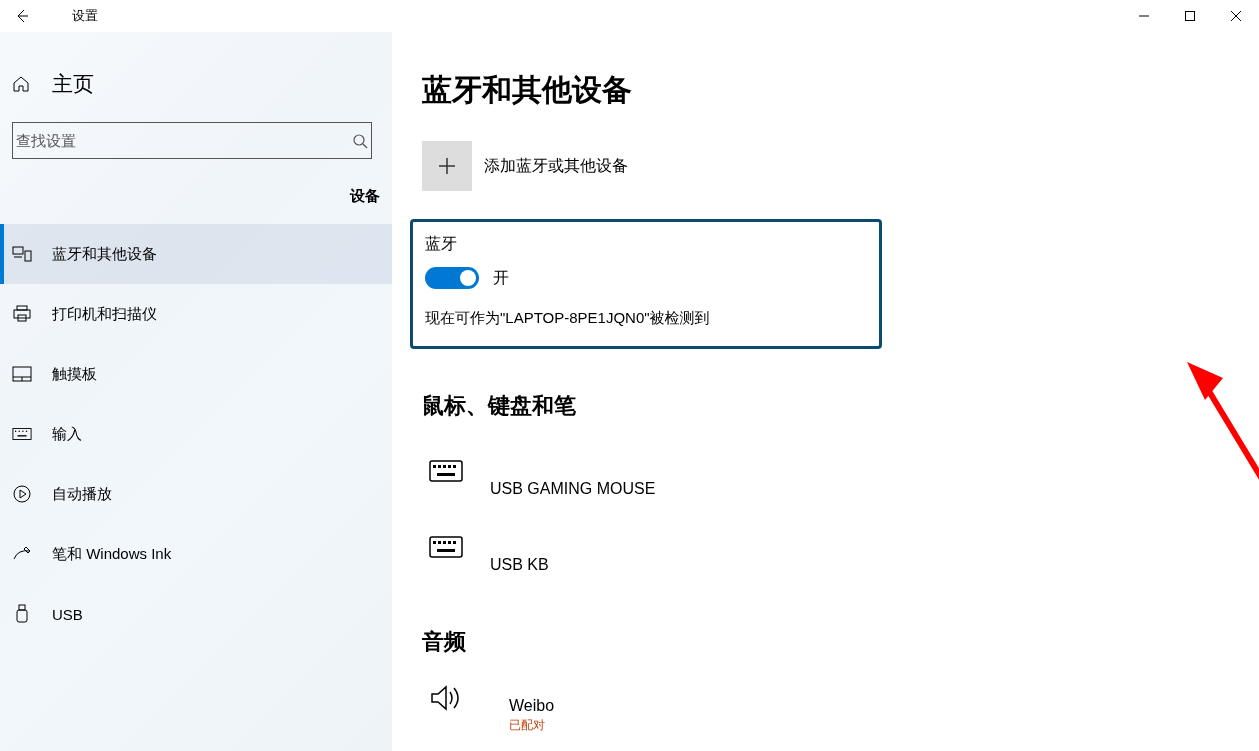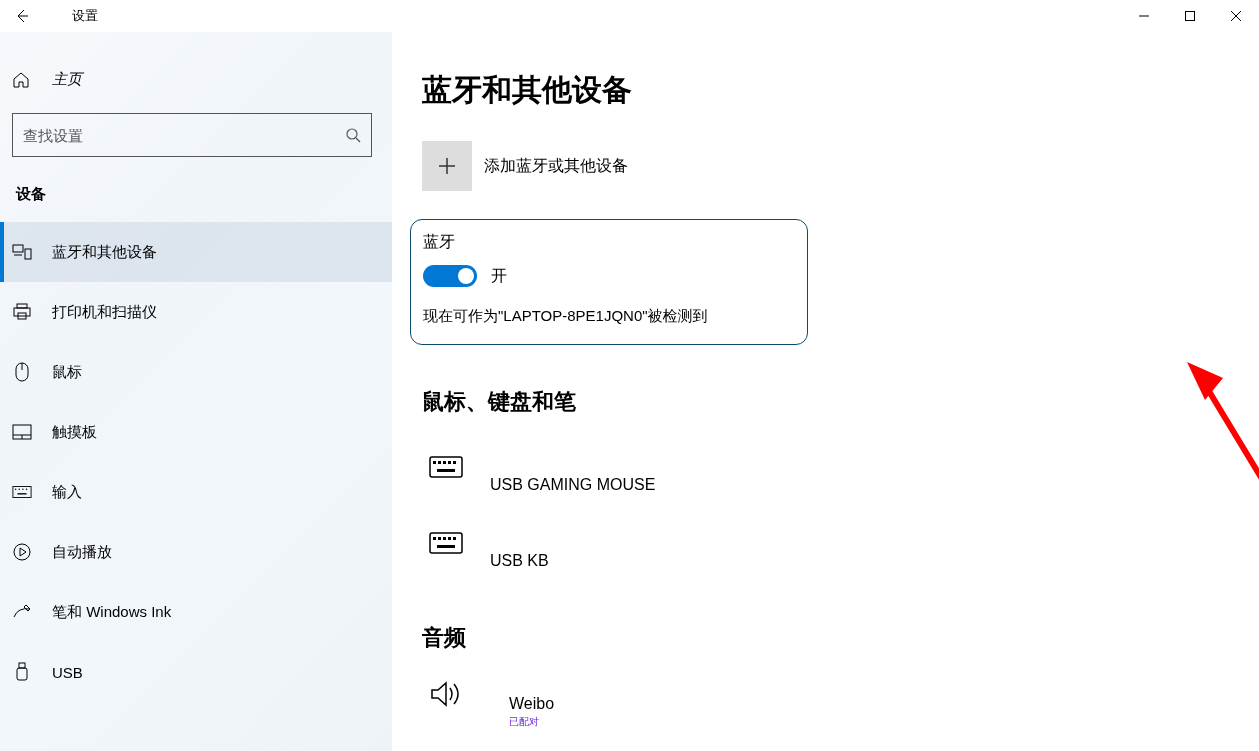--- a/index.html
+++ b/index.html
@@ -58,48 +58,49 @@
     padding-top: 24px;
   }
   .home-row {
     display: flex;
     align-items: center;
     padding: 14px 12px;
     gap: 20px;
     cursor: pointer;
   }
   .home-row .icon { width: 20px; text-align: center; }
-  .home-row .label { font-size: 15px; font-style: italic; }
+  .home-row .label { font-size: 21px; }
   .search-wrap {
     padding: 10px 12px 18px 12px;
   }
   .search-box {
     width: 360px;
-    height: 44px;
+    height: 37px;
     border: 1px solid #555;
     background: transparent;
     display: flex;
     align-items: center;
-    padding: 0 10px;
+    padding: 0 3px;
   }
   .search-box input {
     flex: 1;
     border: none;
     background: transparent;
     font-size: 15px;
     color: #555;
     outline: none;
     font-family: inherit;
   }
   .search-box input::placeholder { color: #555; }
   .search-box .sicon { color: #555; }
   .category-label {
     font-size: 15px;
     font-weight: 600;
-    padding: 10px 12px 18px 16px;
+    padding: 10px 12px 18px 4px;
+    text-align: right;
   }
   .nav-item {
     display: flex;
     align-items: center;
     height: 60px;
     padding: 0 12px;
     gap: 20px;
     cursor: pointer;
     position: relative;
   }
@@ -144,23 +145,23 @@
     height: 50px;
     background: #ddd;
     display: flex;
     align-items: center;
     justify-content: center;
     font-size: 22px;
     color: #333;
   }
   .add-label { font-size: 16px; }
   .highlight-box {
-    border: 1px solid #0c4a6e;
-    border-radius: 12px;
-    width: 398px;
+    border: 3px solid #0c4a6e;
+    border-radius: 4px;
+    width: 472px;
     padding: 12px 12px 18px 12px;
     margin-left: -12px;
     position: relative;
   }
   .bt-heading { font-size: 16px; margin-bottom: 12px; }
   .toggle-row { display: flex; align-items: center; gap: 14px; margin-bottom: 20px; }
   .toggle {
     width: 54px;
     height: 22px;
     border-radius: 11px;
@@ -192,21 +193,21 @@
     gap: 20px;
     height: 76px;
   }
   .device-icon {
     width: 48px;
     display: flex;
     justify-content: center;
     color: #000;
   }
   .device-name { font-size: 16px; margin-top: 35px; }
-  .device-sub { font-size: 10px; color: #6d28d9; margin-top: 2px; }
+  .device-sub { font-size: 12px; color: #c2410c; margin-top: 2px; }
 
   .arrow-annot {
     position: absolute;
     left: 793px;
     top: 328px;
     pointer-events: none;
   }
 
   svg { display: block; }
 </style>
@@ -282,29 +283,20 @@
         <svg width="18" height="18" viewBox="0 0 18 18">
             <rect x="4" y="1" width="10" height="4" stroke="#000" stroke-width="1" fill="none"></rect>
             <rect x="1" y="5" width="16" height="8" stroke="#000" stroke-width="1" fill="none"></rect>
             <rect x="5" y="10" width="8" height="6" stroke="#000" stroke-width="1" fill="none"></rect>
           </svg>
       </span>
       <span class="label">打印机和扫描仪</span>
     </div>
     <div class="nav-item">
       <span class="icon">
-        <svg width="14" height="20" viewBox="0 0 14 20">
-            <rect x="1" y="1" width="12" height="18" rx="6" stroke="#000" stroke-width="1" fill="none"></rect>
-            <line x1="7" y1="1" x2="7" y2="8" stroke="#000" stroke-width="1"></line>
-          </svg>
-      </span>
-      <span class="label">鼠标</span>
-    </div>
-    <div class="nav-item">
-      <span class="icon">
         <svg width="20" height="16" viewBox="0 0 20 16">
             <rect x="1" y="1" width="18" height="14" stroke="#000" stroke-width="1" fill="none"></rect>
             <line x1="1" y1="11" x2="19" y2="11" stroke="#000" stroke-width="1"></line>
             <line x1="10" y1="11" x2="10" y2="15" stroke="#000" stroke-width="1"></line>
           </svg>
       </span>
       <span class="label">触摸板</span>
     </div>
     <div class="nav-item">
       <span class="icon">

